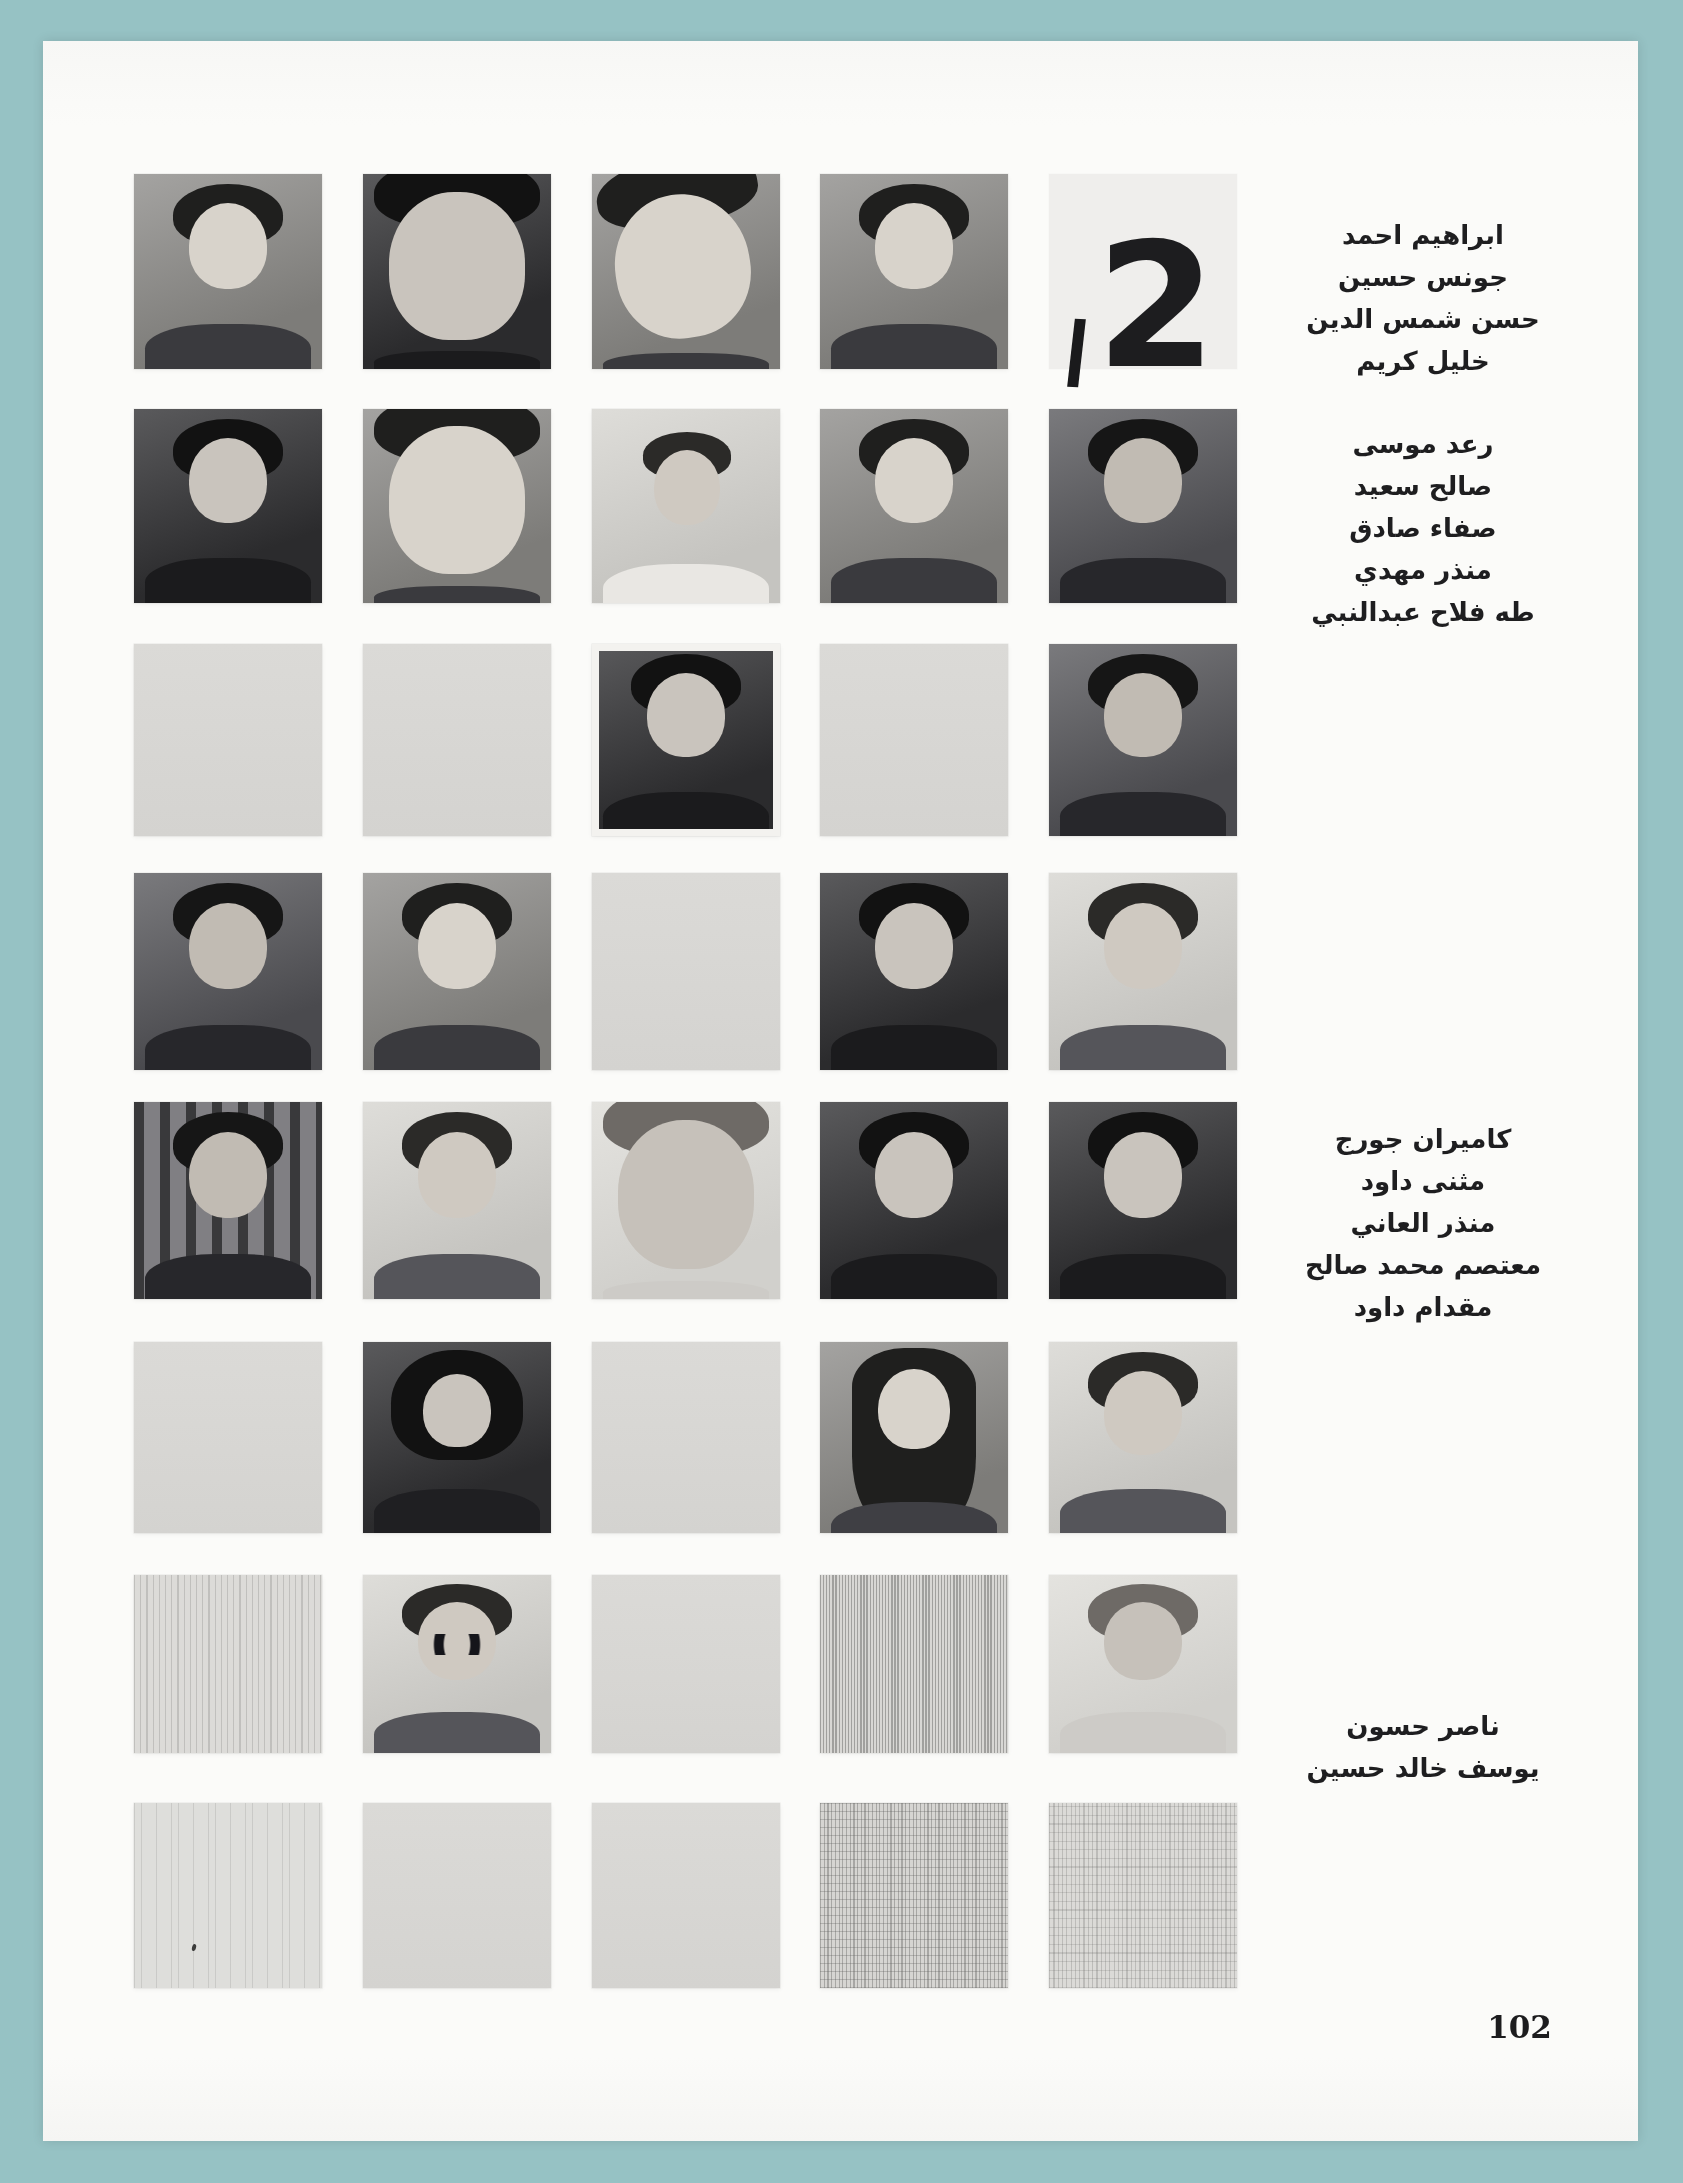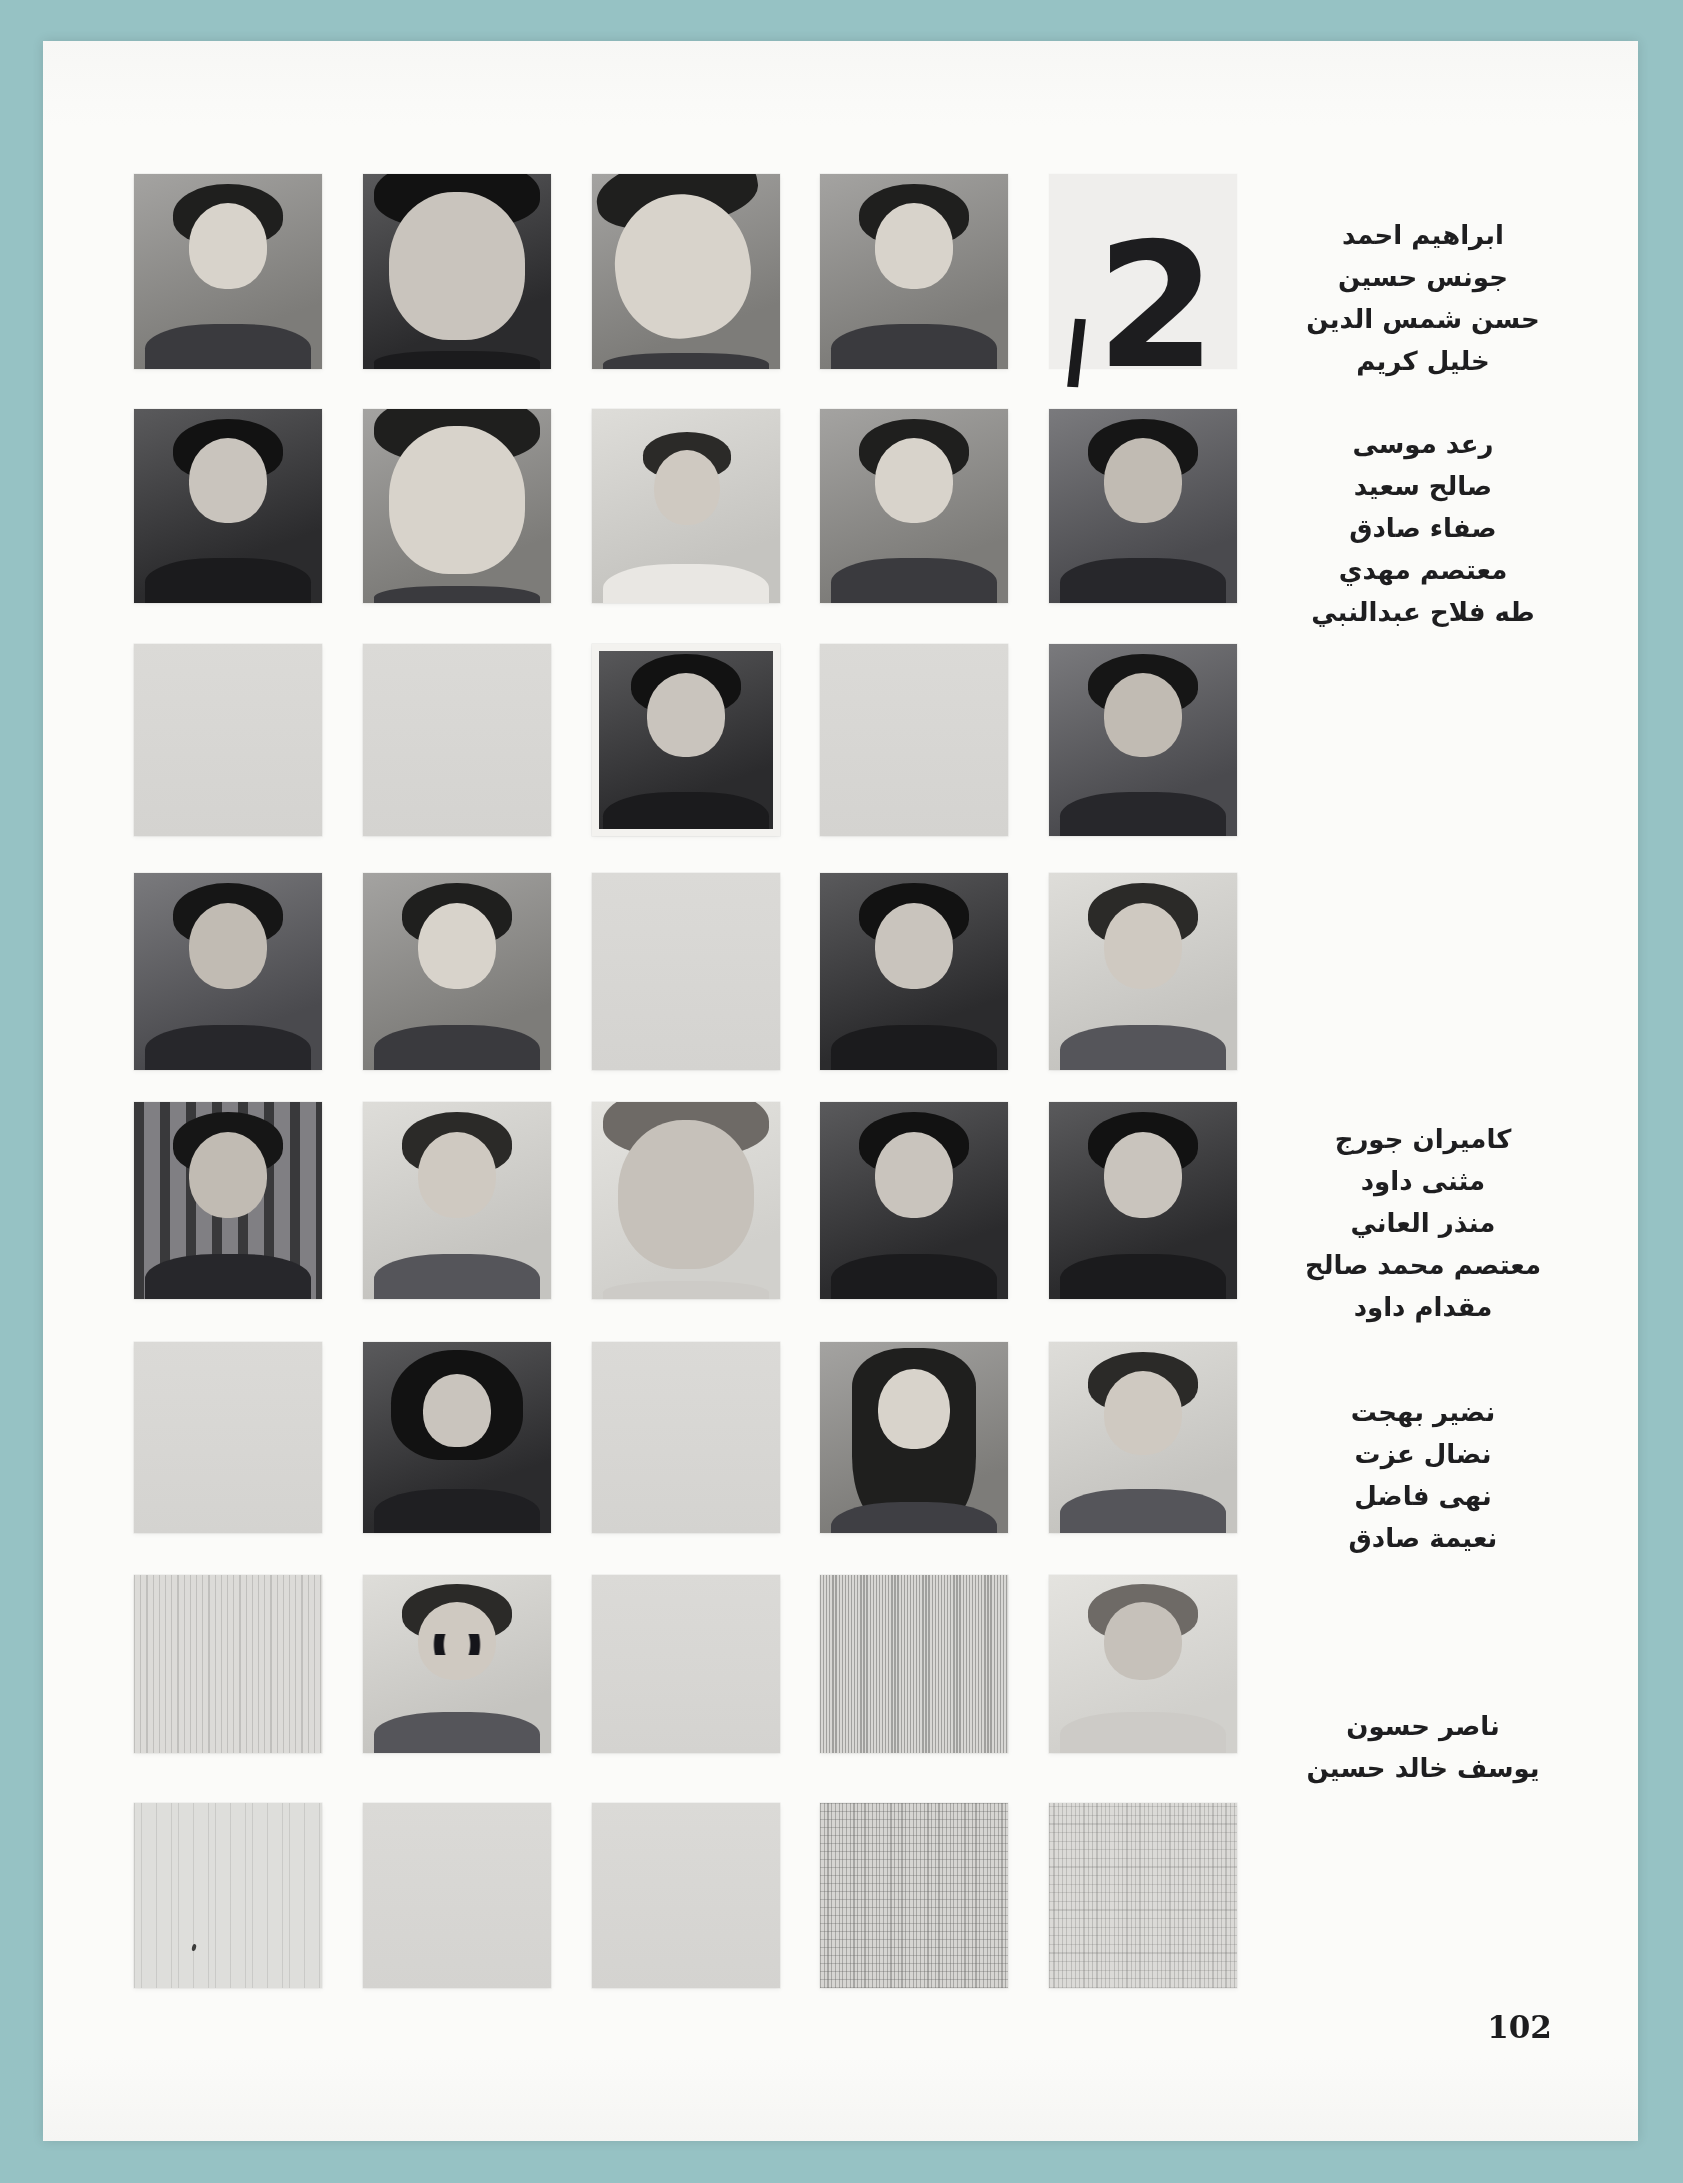--- a/index.html
+++ b/index.html
@@ -242,36 +242,30 @@
         <div class="name-group" style="top: 173px;">
           <div class="name-line" dir="rtl">ابراهيم احمد</div>
           <div class="name-line" dir="rtl">جونس حسين</div>
           <div class="name-line" dir="rtl">حسن شمس الدين</div>
           <div class="name-line" dir="rtl">خليل كريم</div>
         </div>
         <div class="name-group" style="top: 382px;">
           <div class="name-line" dir="rtl">رعد موسى</div>
           <div class="name-line" dir="rtl">صالح سعيد</div>
           <div class="name-line" dir="rtl">صفاء صادق</div>
-          <div class="name-line" dir="rtl">معتصم مهدي</div>
+          <div class="name-line" dir="rtl">منذر مهدي</div>
           <div class="name-line" dir="rtl">طه فلاح عبدالنبي</div>
         </div>
         <div class="name-group" style="top: 1077px;">
           <div class="name-line" dir="rtl">كاميران جورج</div>
           <div class="name-line" dir="rtl">مثنى داود</div>
           <div class="name-line" dir="rtl">منذر العاني</div>
           <div class="name-line" dir="rtl">معتصم محمد صالح</div>
           <div class="name-line" dir="rtl">مقدام داود</div>
         </div>
-        <div class="name-group" style="top: 1350px;">
-          <div class="name-line" dir="rtl">نضير بهجت</div>
-          <div class="name-line" dir="rtl">نضال عزت</div>
-          <div class="name-line" dir="rtl">نهى فاضل</div>
-          <div class="name-line" dir="rtl">نعيمة صادق</div>
-        </div>
         <div class="name-group" style="top: 1664px;">
           <div class="name-line" dir="rtl">ناصر حسون</div>
           <div class="name-line" dir="rtl">يوسف خالد حسين</div>
         </div>
       </div>
 
     <div class="page-num">102</div>
   </div>
 </div>
 

